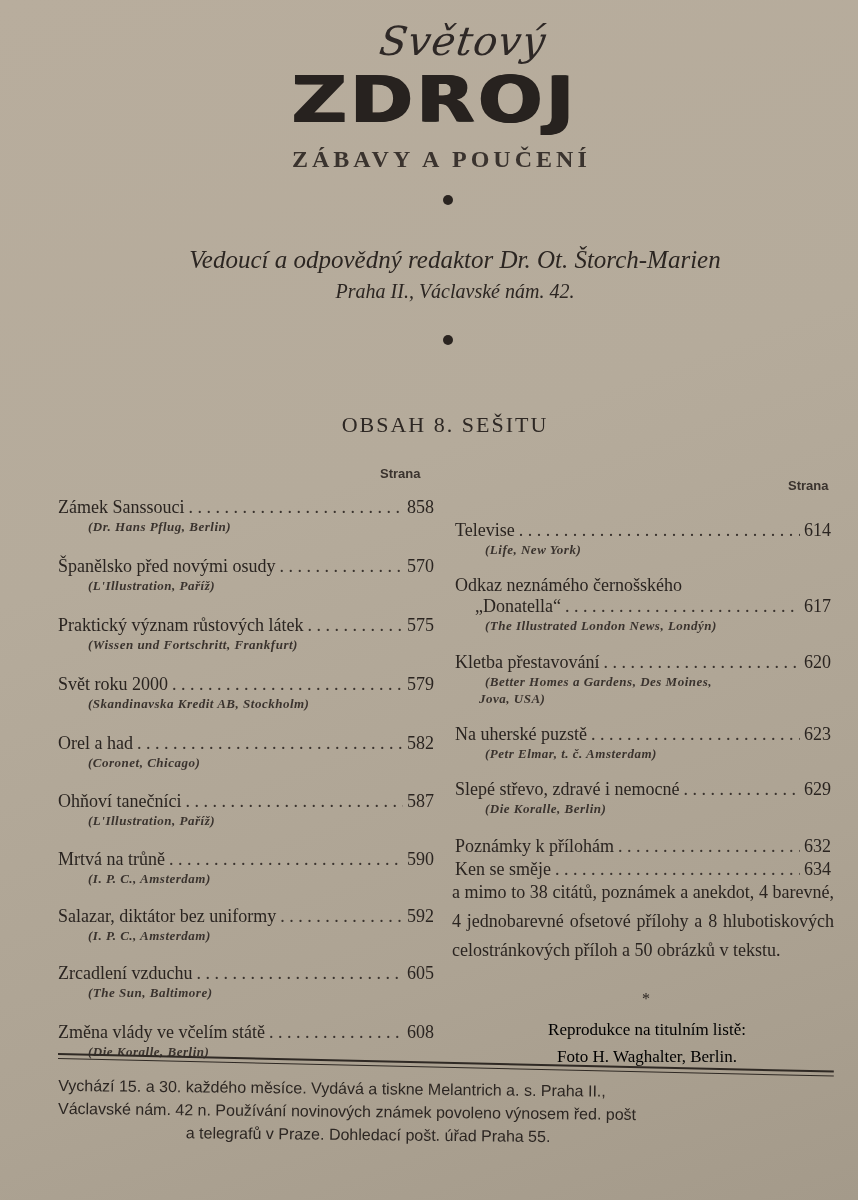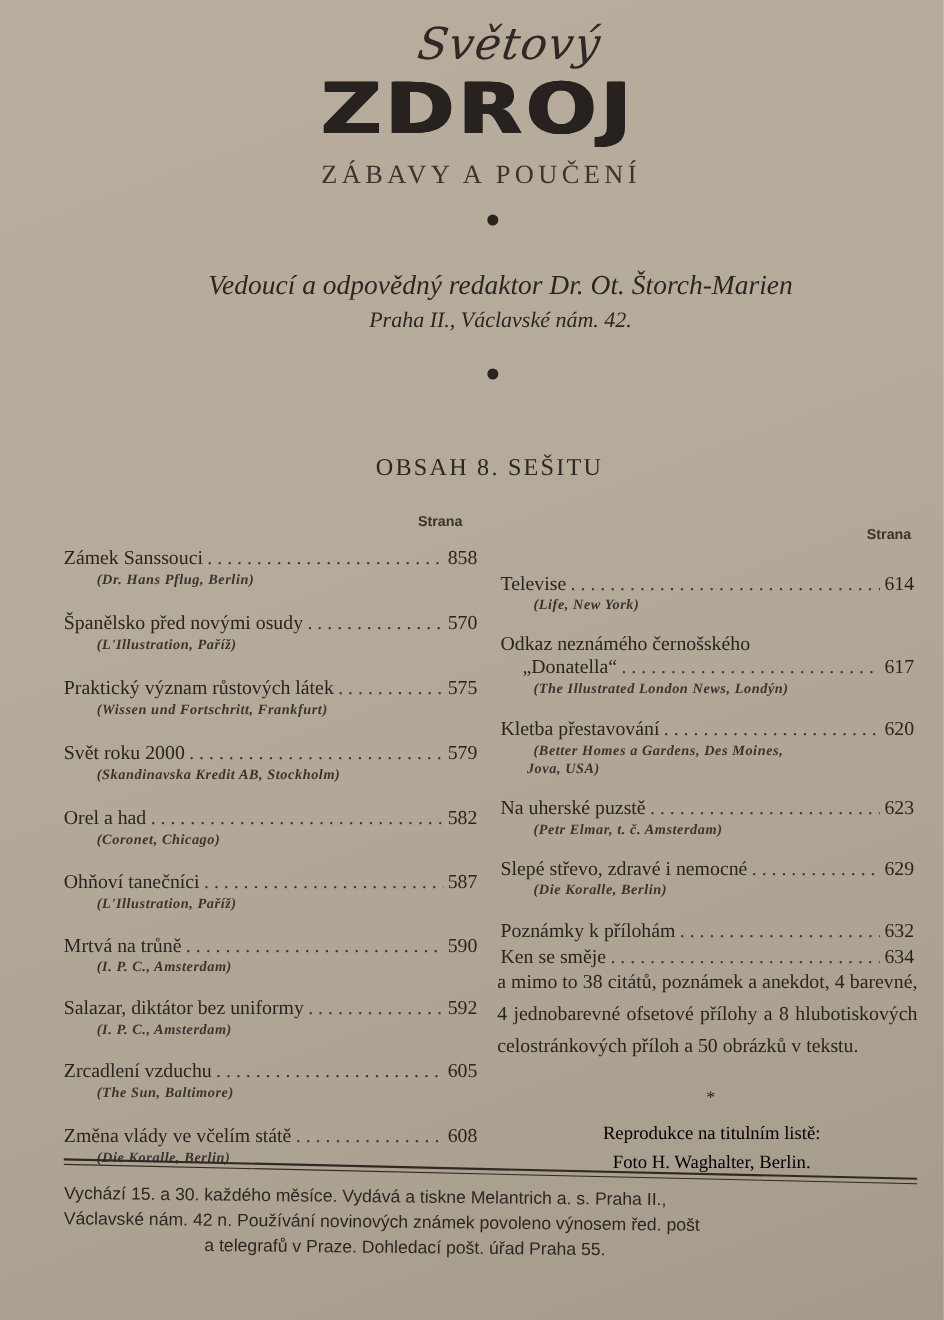--- a/index.html
+++ b/index.html
@@ -18,21 +18,21 @@
   }
   .big-title {
     position:absolute; top:68px; left:292px; width:320px;
     font-family:"DejaVu Sans", sans-serif; font-weight:900;
     font-size:64px; letter-spacing:3px; color:#27221f;
     transform:scaleX(1.18); transform-origin:left; line-height:1;
     text-shadow:1px 0 0 #27221f, -1px 0 0 #27221f;
   }
   .subtitle {
     position:absolute; top:146px; left:292px;
-    font-size:24px; letter-spacing:4px; color:#3a332e;
+    font-size:24px; letter-spacing:4px; color:#3a332e;font-weight:bold;
   }
   .dot { position:absolute; width:10px; height:10px; border-radius:50%; background:#2a2420; }
   .editor {
     position:absolute; top:246px; left:0; width:910px; text-align:center;
     font-style:italic; font-size:25px; color:#2c2622;
   }
   .address {
     position:absolute; top:280px; left:0; width:910px; text-align:center;
     font-style:italic; font-size:20px; color:#2c2622;
   }

